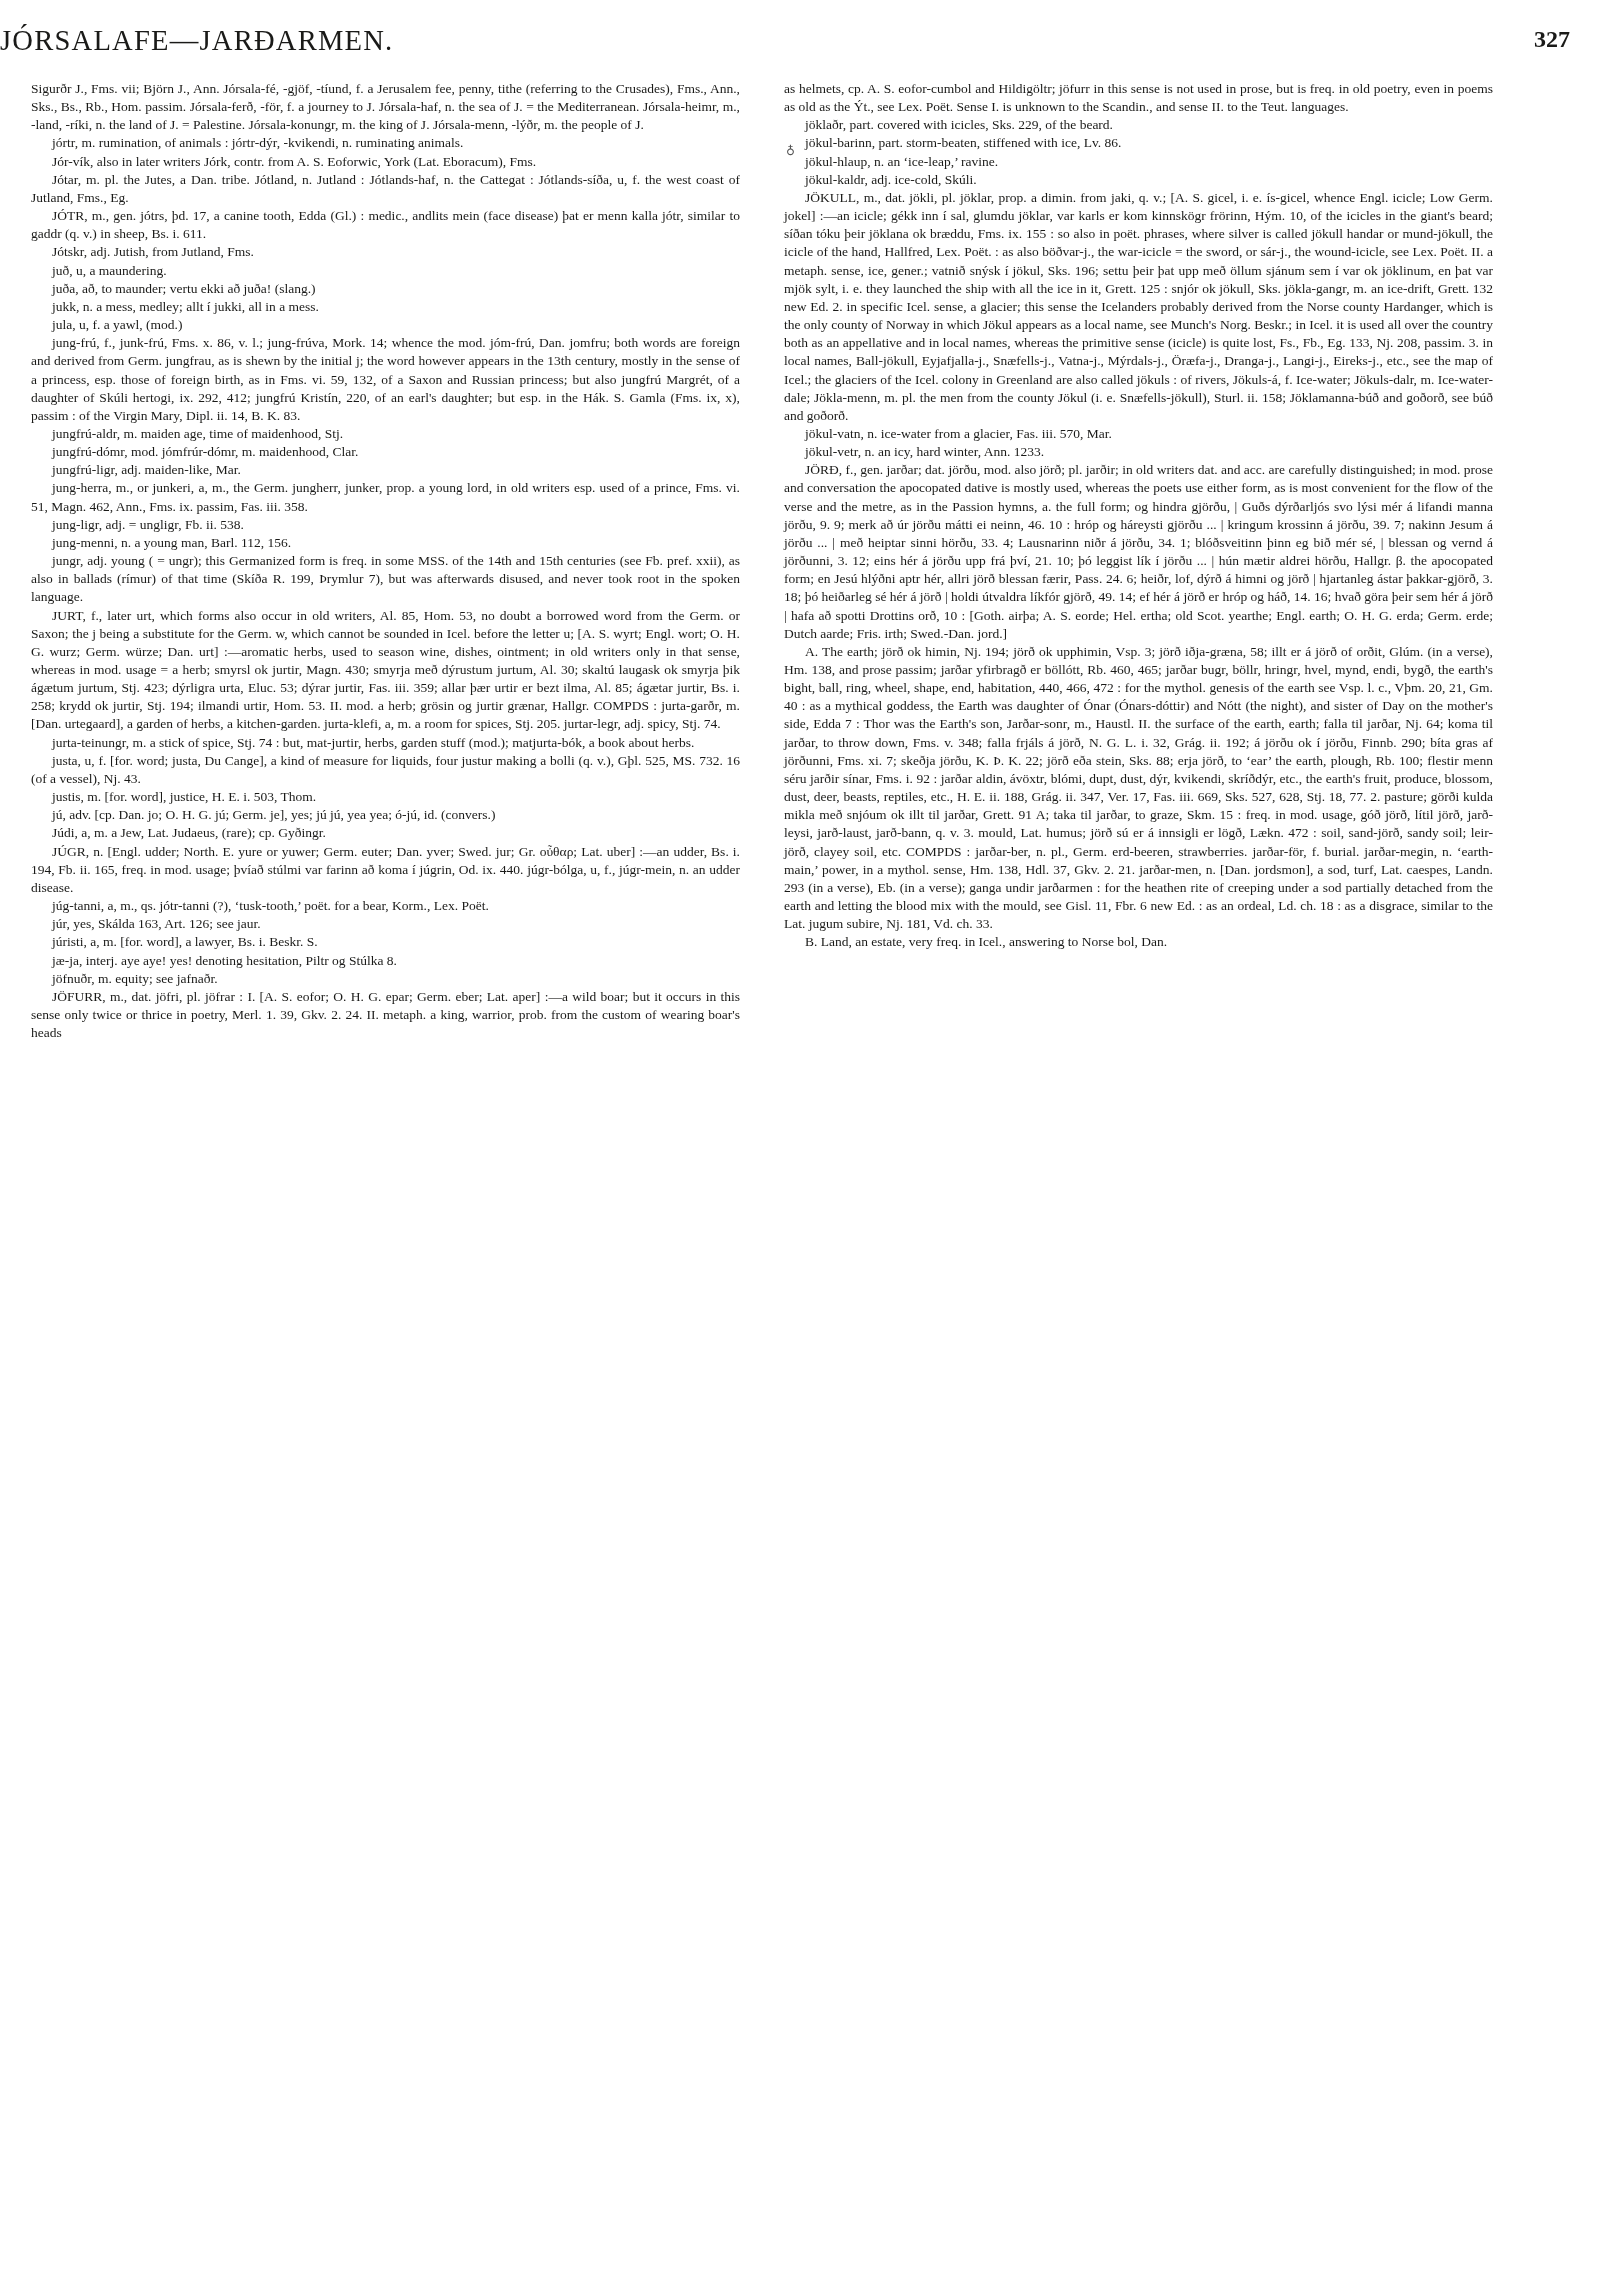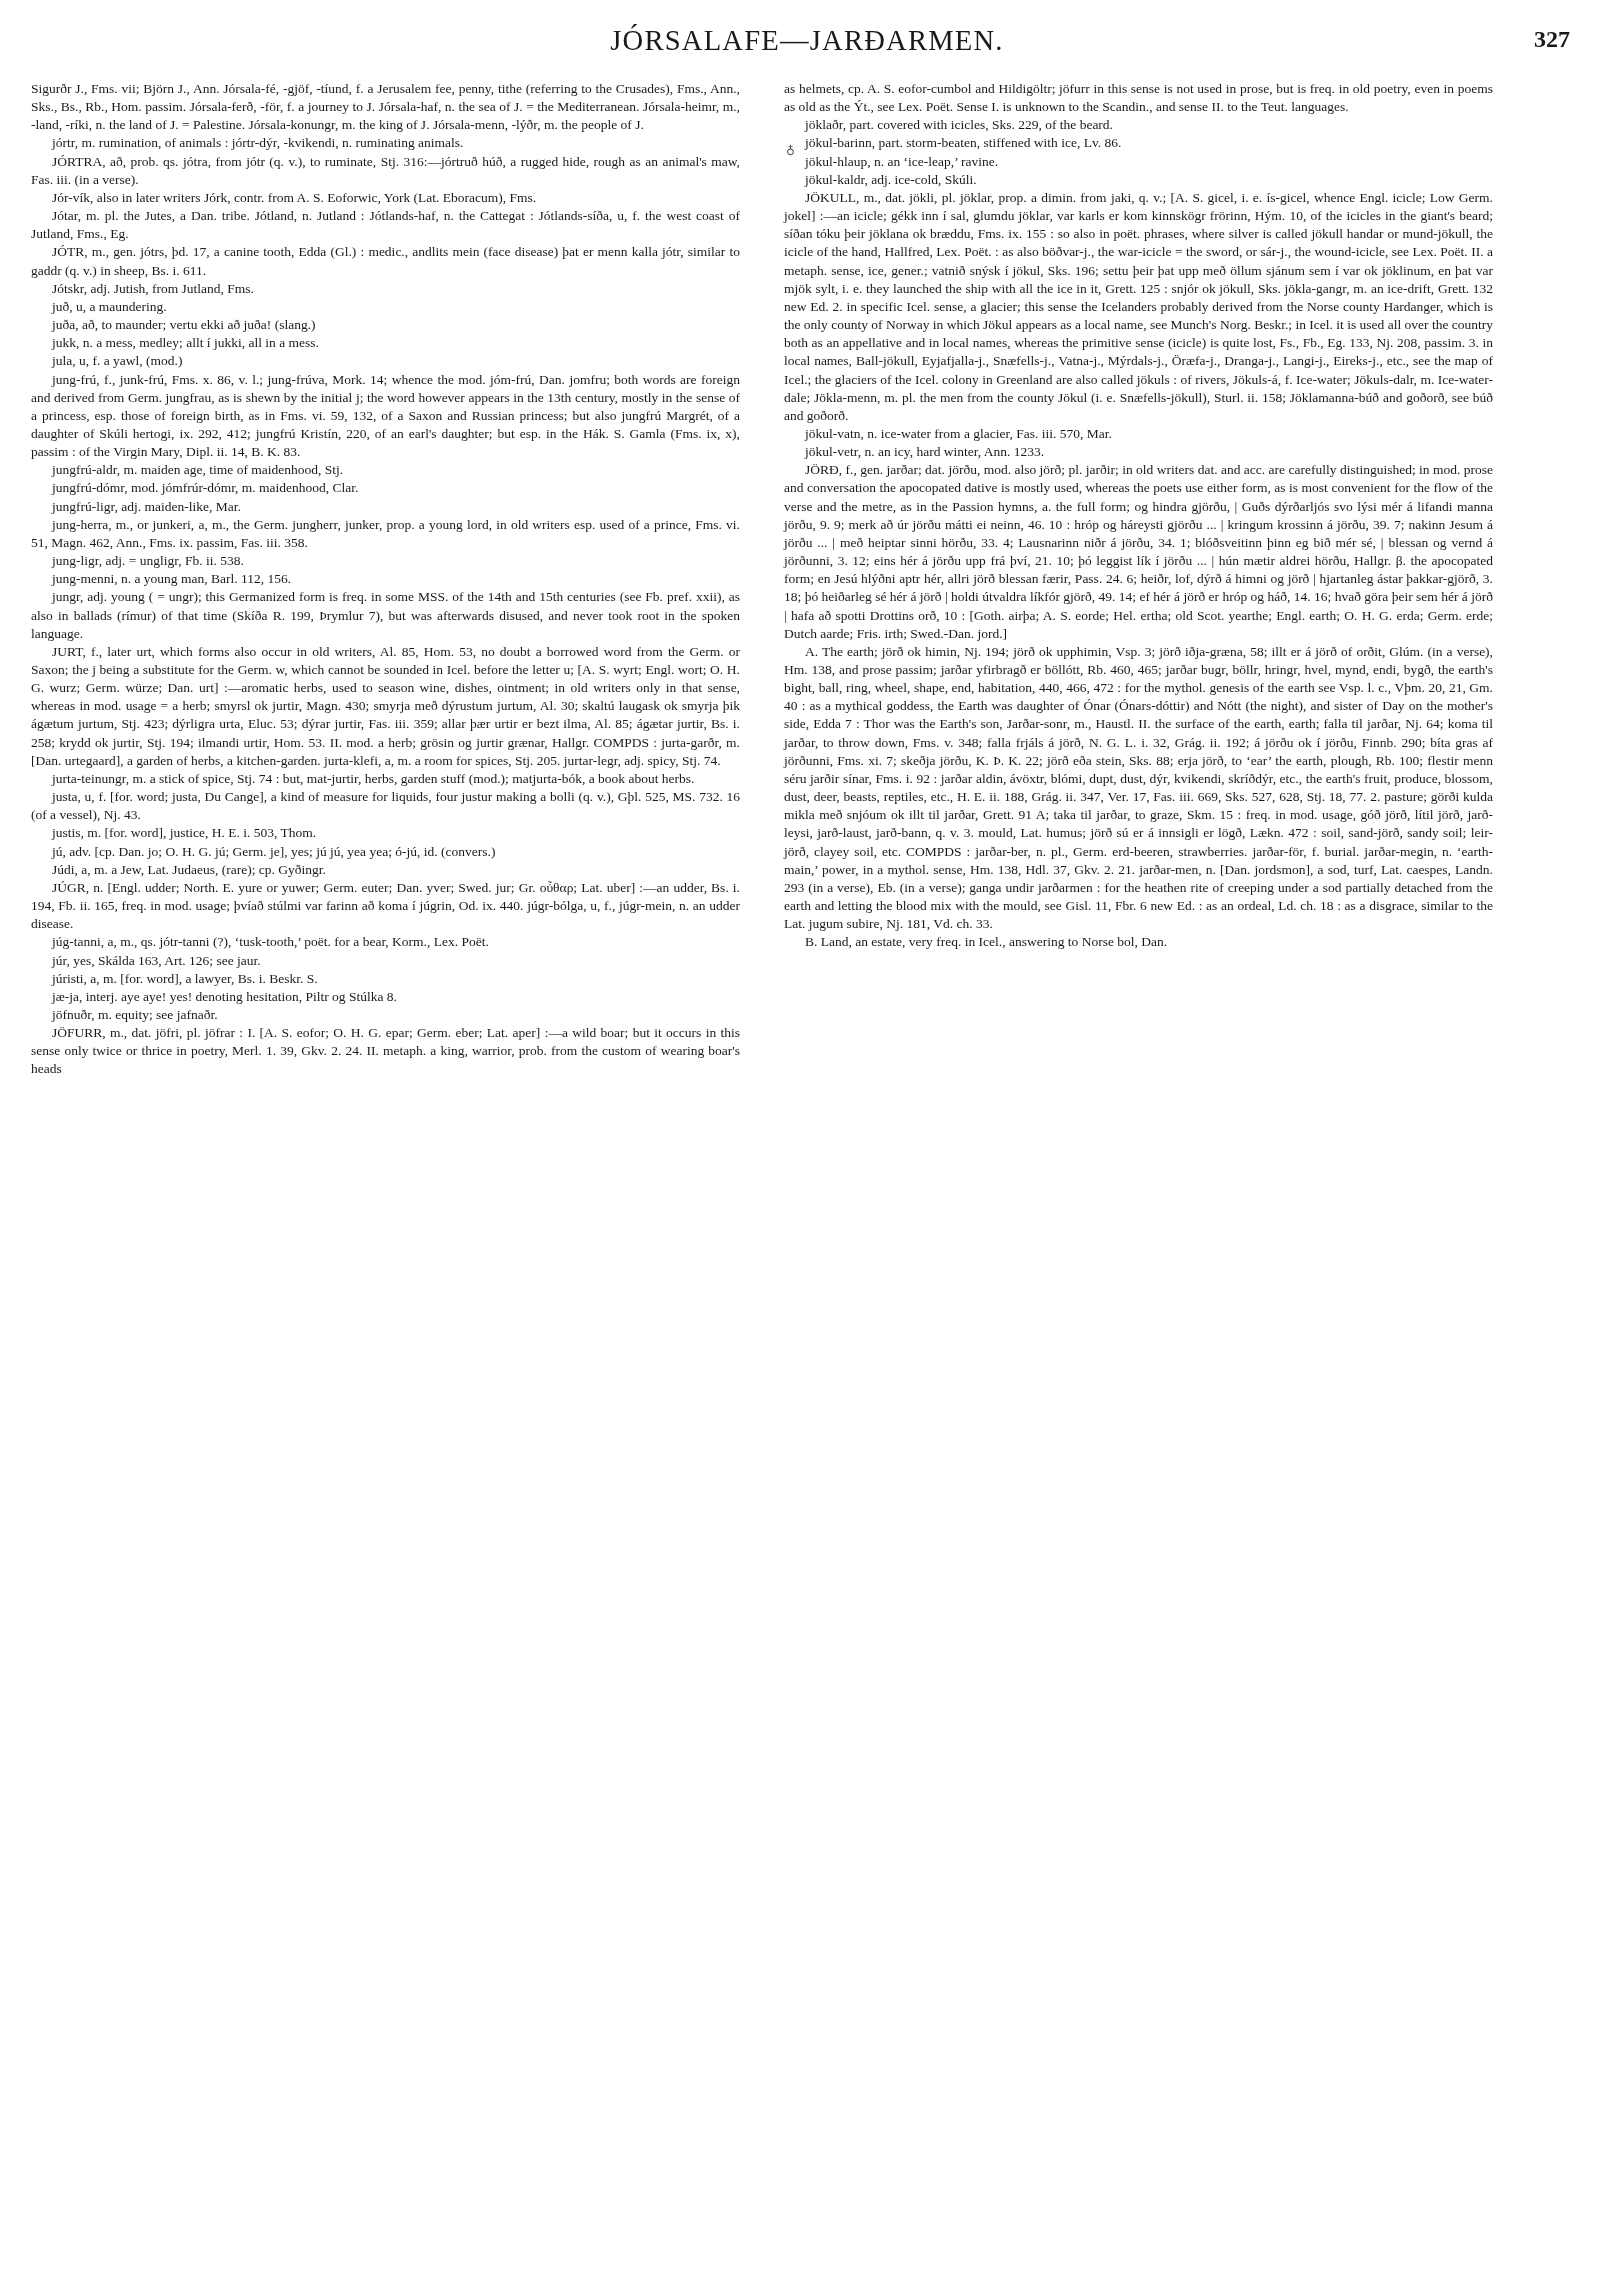--- a/index.html
+++ b/index.html
@@ -21,21 +21,20 @@
     height: 2295px;
     padding: 0;
     box-sizing: border-box;
   }
   .header {
     position: relative;
     height: 62px;
     margin: 18px 0 0 0;
   }
   .header-title {
-    text-align: center;
     font-size: 28.6px;
     letter-spacing: 1.2px;
     font-family: "Liberation Serif", serif;
     font-weight: normal;
     padding-top: 6.5px;
   }
   .page-number {
     position: absolute;
     right: 44px;
     top: 8.2px;
@@ -86,21 +85,20 @@
   </div>
 
   <div class="colwrap">
     <div class="centermark cm-top">♁</div>
 
     <div class="columns">
 
       <div class="col left">
         <p class="entry noindent">Sigurðr J., Fms. vii; Björn J., Ann.   Jórsala-fé, -gjöf, -tíund, f. a Jerusalem fee, penny, tithe (referring to the Crusades), Fms., Ann., Sks., Bs., Rb., Hom. passim.   Jórsala-ferð, -för, f. a journey to J.   Jórsala-haf, n. the sea of J. = the Mediterranean.   Jórsala-heimr, m., -land, -ríki, n. the land of J. = Palestine.   Jórsala-konungr, m. the king of J.   Jórsala-menn, -lýðr, m. the people of J.</p>
         <p class="entry">jórtr, m. rumination, of animals : jórtr-dýr, -kvikendi, n. ruminating animals.</p>
-        <p class="entry">JÓRTRA, að, prob. qs. jótra, from jótr (q. v.), to ruminate, Stj. 316:—jórtruð húð, a rugged hide, rough as an animal's maw, Fas. iii. (in a verse).</p>
         <p class="entry">Jór-vík, also in later writers Jórk, contr. from A. S. Eoforwic, York (Lat. Eboracum), Fms.</p>
         <p class="entry">Jótar, m. pl. the Jutes, a Dan. tribe.   Jótland, n. Jutland : Jótlands-haf, n. the Cattegat : Jótlands-síða, u, f. the west coast of Jutland, Fms., Eg.</p>
         <p class="entry">JÓTR, m., gen. jótrs, þd. 17, a canine tooth, Edda (Gl.) : medic., andlits mein (face disease) þat er menn kalla jótr, similar to gaddr (q. v.) in sheep, Bs. i. 611.</p>
         <p class="entry">Jótskr, adj. Jutish, from Jutland, Fms.</p>
         <p class="entry">juð, u, a maundering.</p>
         <p class="entry">juða, að, to maunder; vertu ekki að juða! (slang.)</p>
         <p class="entry">jukk, n. a mess, medley; allt í jukki, all in a mess.</p>
         <p class="entry">jula, u, f. a yawl, (mod.)</p>
         <p class="entry">jung-frú, f., junk-frú, Fms. x. 86, v. l.; jung-frúva, Mork. 14; whence the mod. jóm-frú, Dan. jomfru; both words are foreign and derived from Germ. jungfrau, as is shewn by the initial j; the word however appears in the 13th century, mostly in the sense of a princess, esp. those of foreign birth, as in Fms. vi. 59, 132, of a Saxon and Russian princess; but also jungfrú Margrét, of a daughter of Skúli hertogi, ix. 292, 412; jungfrú Kristín, 220, of an earl's daughter; but esp. in the Hák. S. Gamla (Fms. ix, x), passim : of the Virgin Mary, Dipl. ii. 14, B. K. 83.</p>
         <p class="entry">jungfrú-aldr, m. maiden age, time of maidenhood, Stj.</p>

